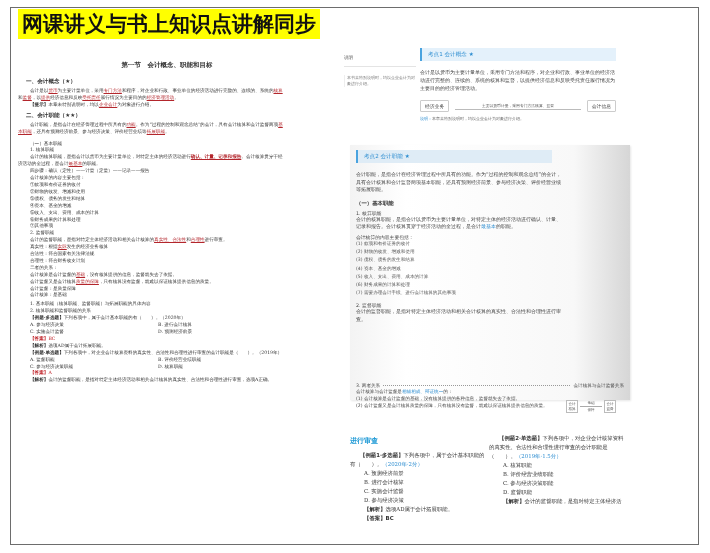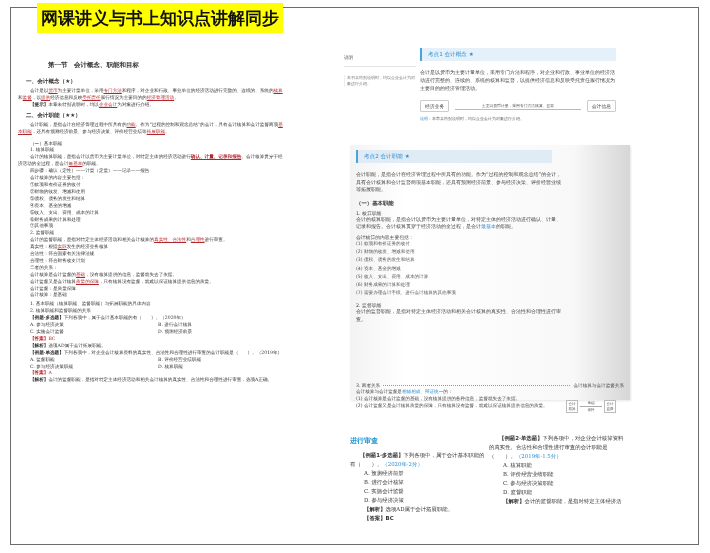--- a/index.html
+++ b/index.html
@@ -1,23 +1,23 @@
 <!DOCTYPE html>
 <html><head>
 <meta charset="utf-8">
 <style>
   * { box-sizing: border-box; margin: 0; padding: 0; }
   html, body { width: 710px; height: 553px; background: #ffffff; overflow: hidden; }
   body { position: relative; font-family: "DejaVu Sans", sans-serif; color: #333; }
   .frame { position: absolute; left: 10px; top: 7px; width: 689px; height: 538px; border: 1px solid #6d6d6d; background: #fff; }
-  .banner { position: absolute; left: 18px; top: 3px; height: 30px; padding: 0 4px; background: #ffff00; font-weight: bold; font-size: 17px; line-height: 30px; color: #111; white-space: nowrap; margin-left: 19px; }
+  .banner { position: absolute; left: 18px; top: 9px; height: 30px; padding: 0 4px; background: #ffff00; font-weight: bold; font-size: 21px; line-height: 30px; color: #111; white-space: nowrap; }
 
   
   .left { position: absolute; left: 18px; top: 55px; width: 268px; font-family: "DejaVu Serif", serif; color: #333; }
-  .left .sec-title { font-family: "DejaVu Sans", sans-serif; font-weight: bold; font-size: 6.5px; margin: 6px 0 8px 30px; }
+  .left .sec-title { text-align: center; font-family: "DejaVu Sans", sans-serif; font-weight: bold; font-size: 6.5px; margin: 6px 0 8px 30px; }
   .left .h { font-family: "DejaVu Sans", sans-serif; font-weight: bold; font-size: 5.6px; margin: 3px 0 2px 8px; }
   .left p { font-size: 4.6px; line-height: 6.9px; text-indent: 12px; }
   .left .ni { text-indent: 0; padding-left: 12px; }
   .left .u { color: #b3262c; text-decoration: underline; }
   .left .red { color: #c0262c; }
   .left .b { font-weight: bold; }
   .left .gap { height: 5px; }
   .left .opts { display: flex; padding-left: 12px; font-size: 4.6px; line-height: 6.9px; }
   .left .opts span { width: 128px; }
 

